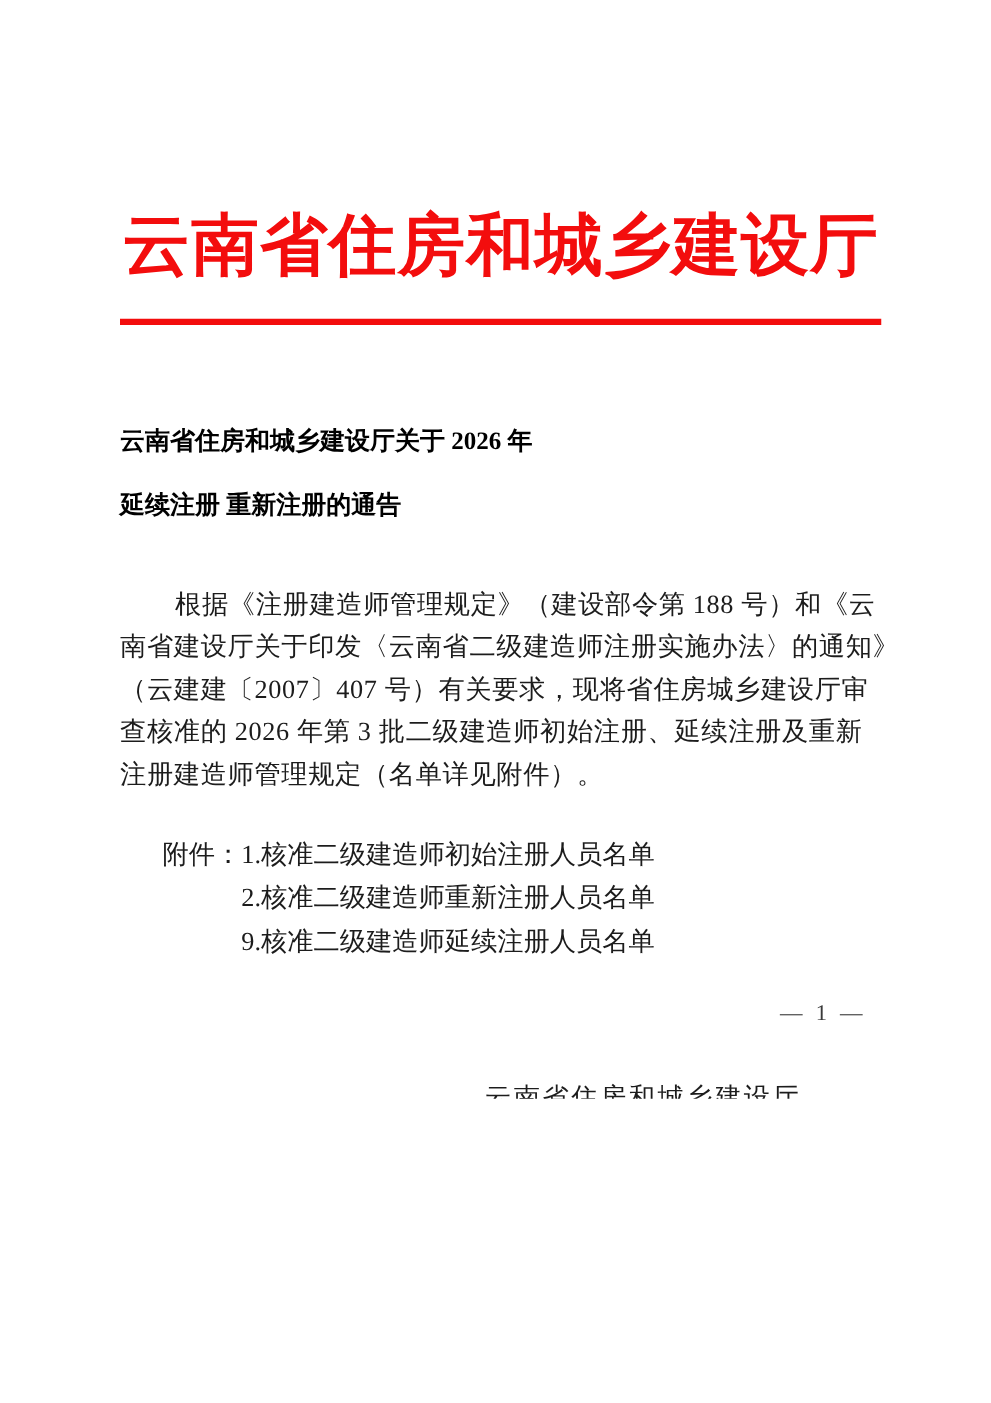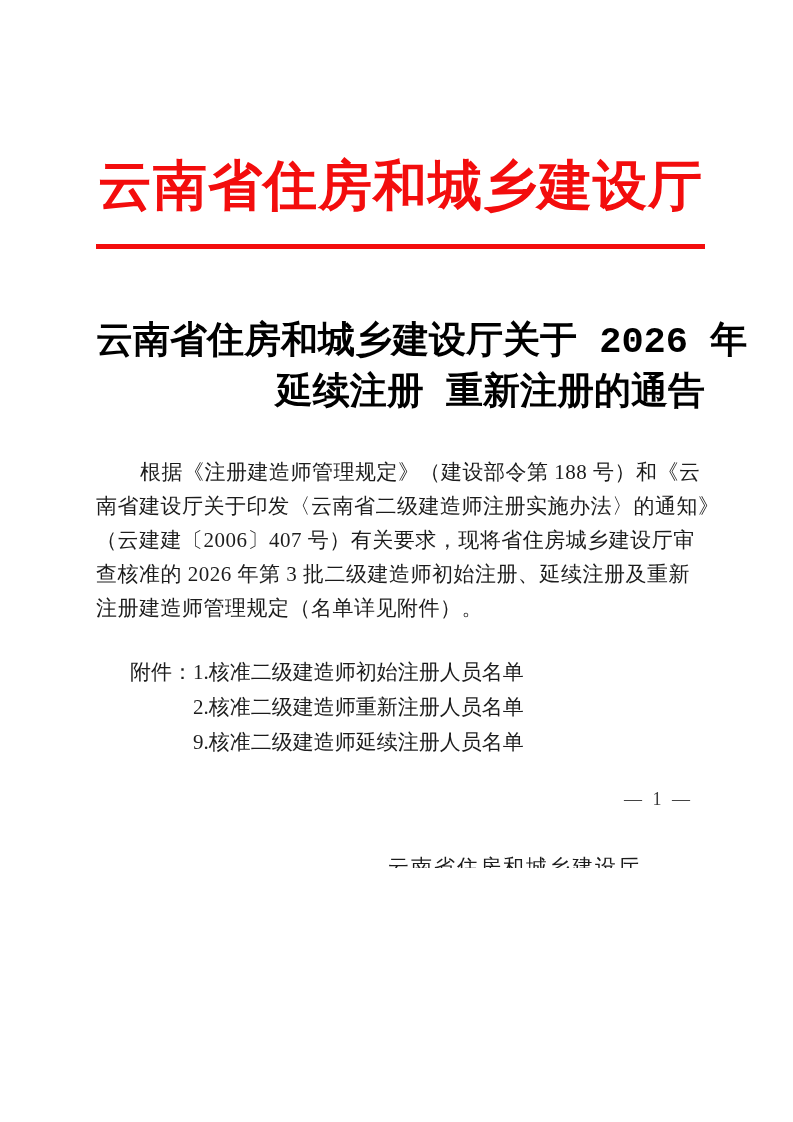--- a/index.html
+++ b/index.html
@@ -10,21 +10,21 @@
   * { margin: 0; padding: 0; box-sizing: border-box; }
   html, body {
     background: var(--paper);
     font-family: "Liberation Serif", "DejaVu Serif", serif;
     color: var(--ink);
   }
   .page {
     position: relative;
     width: 793px;
     height: 868px;
-    margin: 0 auto;
+    margin: 11px auto;
     background: var(--paper);
     padding: 0 88px 0 96px;
     overflow: hidden;
   }
   
   .masthead-title {
     margin-top: 150px;
     text-align: center;
     font-family: "Liberation Sans", "DejaVu Sans", sans-serif;
     font-weight: 700;
@@ -43,24 +43,24 @@
     margin-top: 30px;
     text-align: right;
     font-size: 21px;
     line-height: 28px;
     letter-spacing: 2px;
     white-space: nowrap;
   }
   
   .title-block {
     margin-top: 68px;
-    text-align: right;
-    font-family: Liberation Mono, monospace;
+    text-align: left;
+    font-family: Liberation Serif, serif;
     font-weight: 700;
-    font-size: 37px;
+    font-size: 20px;
     line-height: 51px;
     color: #000000;
   }
   .title-line { white-space: nowrap; }
   
   .body-block {
     margin-top: 36px;
     font-size: 21px;
     line-height: 34px;
     letter-spacing: 0.5px;
@@ -110,21 +110,21 @@
 
 
   <div class="title-block">
     <div class="title-line">云南省住房和城乡建设厅关于 2026 年</div>
     <div class="title-line">延续注册 重新注册的通告</div>
   </div>
 
   <div class="body-block">
     <div class="body-line first">根据《注册建造师管理规定》（建设部令第 188 号）和《云</div>
     <div class="body-line">南省建设厅关于印发〈云南省二级建造师注册实施办法〉的通知》</div>
-    <div class="body-line">（云建建〔2006〕407 号）有关要求，现将省住房城乡建设厅审</div>
+    <div class="body-line">（云建建〔2007〕407 号）有关要求，现将省住房城乡建设厅审</div>
     <div class="body-line">查核准的 2026 年第 3 批二级建造师初始注册、延续注册及重新</div>
     <div class="body-line">注册建造师管理规定（名单详见附件）。</div>
   </div>
 
   <div class="attachments">
     <div class="att-label">附件：</div>
     <div class="att-items">
       <div class="att-item">1.核准二级建造师初始注册人员名单</div>
       <div class="att-item">2.核准二级建造师重新注册人员名单</div>
       <div class="att-item">9.核准二级建造师延续注册人员名单</div>

